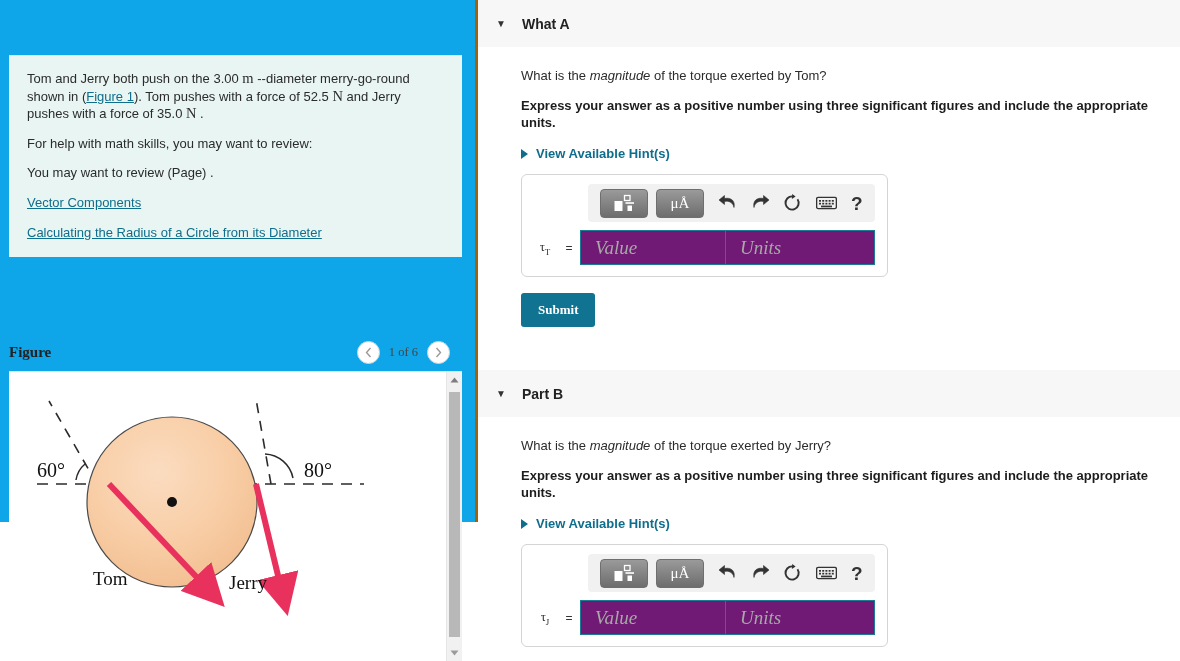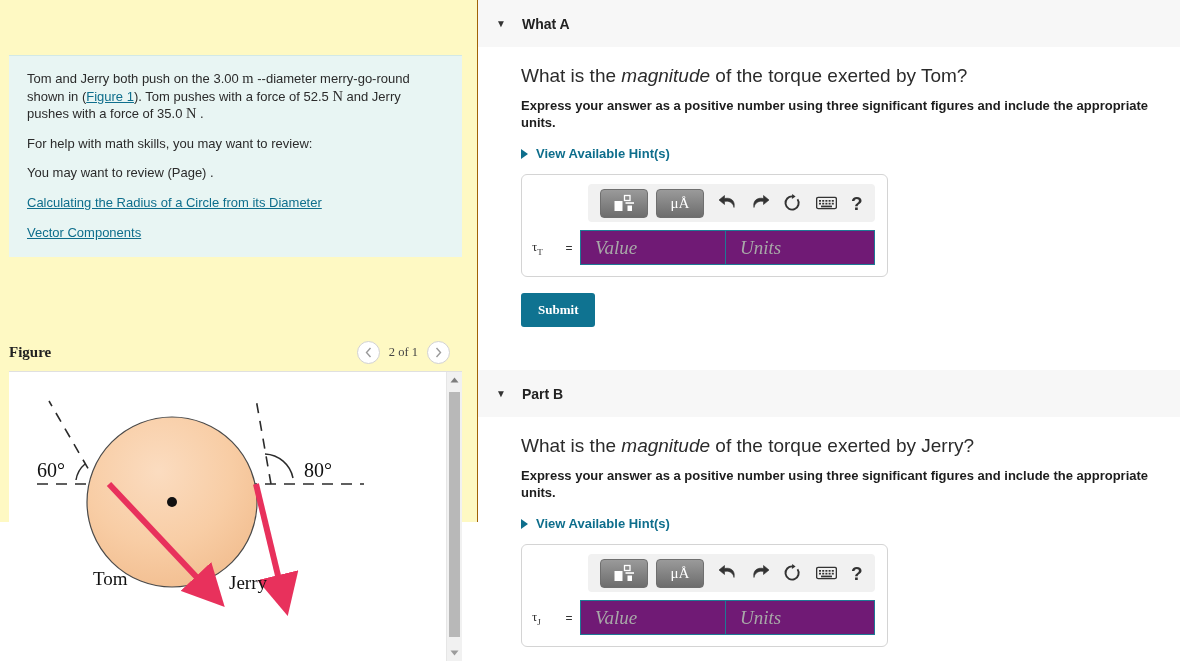--- a/index.html
+++ b/index.html
@@ -19,23 +19,23 @@
   
   #page {
     display: flex;
     width: 1180px;
     height: 661px;
   }
   #left-pane {
     width: 478px;
     height: 522px;
     position: relative;
-    background: #fef9c3;
-    box-sizing: border-box;
-    border-right: 1px solid #a16207;
+    background: #0ea5e9;
+    box-sizing: border-box;
+    border-right: 3px solid #a16207;
     flex: 0 0 478px;
   }
   #right-pane {
     width: 702px;
     height: 661px;
     position: relative;
     background: #fff;
     flex: 0 0 702px;
     overflow: hidden;
   }
@@ -191,21 +191,21 @@
   }
   .part-title {
     font-size: 14px;
     font-weight: bold;
     color: #222;
   }
   .part-body {
     padding: 20px 14px 0 43px;
   }
   .q-text {
-    font-size: 19px;
+    font-size: 13px;
     line-height: 17px;
     color: #2b2b2b;
     margin: 0 0 13px 0;
   }
   .q-text em { font-style: italic; }
   .q-instruct {
     font-size: 13px;
     line-height: 17px;
     font-weight: bold;
     color: #1d1d1d;
@@ -286,21 +286,21 @@
   .answer-row {
     display: flex;
     align-items: center;
     gap: 0;
   }
   .var-label {
     font-family: "Liberation Serif", serif;
     font-size: 13px;
     color: #333;
     width: 26px;
-    text-align: left;
+    text-align: center;
     white-space: nowrap;
   }
   .var-label sub { font-size: 9px; }
   .eq-sign {
     font-size: 12px;
     color: #333;
     width: 22px;
     text-align: center;
   }
   .ans-field {
@@ -342,33 +342,33 @@
 <div id="page">
 
   <div id="left-pane">
 
     <div class="problem-box">
       <p><span>Tom and Jerry both push on the 3.00 </span><span class="unit-serif">m</span><span> --diameter merry-go-round shown in (</span><span class="inline-link">Figure 1</span><span>). Tom pushes with a force of 52.5 </span><span class="unit-serif">N</span><span> and Jerry pushes with a force of 35.0 </span><span class="unit-serif">N</span><span> .</span></p>
 
       <p>For help with math skills, you may want to review:</p>
       <p>You may want to review (Page) .</p>
 
+      <span class="review-link">Vector Components</span>
       <span class="review-link">Calculating the Radius of a Circle from its Diameter</span>
-      <span class="review-link">Vector Components</span>
     </div>
 
     <div class="figure-header">
       <span class="figure-title">Figure</span>
       <div class="figure-nav">
         <div class="nav-circle">
           <svg width="7" height="11" viewBox="0 0 7 11">
             <polyline points="5.5,1 1.5,5.5 5.5,10" fill="none" stroke="#9a9a9a" stroke-width="1.4"></polyline>
           </svg>
         </div>
-        <span class="nav-count">2 of 1</span>
+        <span class="nav-count">1 of 6</span>
         <div class="nav-circle">
           <svg width="7" height="11" viewBox="0 0 7 11">
             <polyline points="1.5,1 5.5,5.5 1.5,10" fill="none" stroke="#9a9a9a" stroke-width="1.4"></polyline>
           </svg>
         </div>
       </div>
     </div>
 
     <div class="figure-viewport">
       <div class="figure-canvas">

